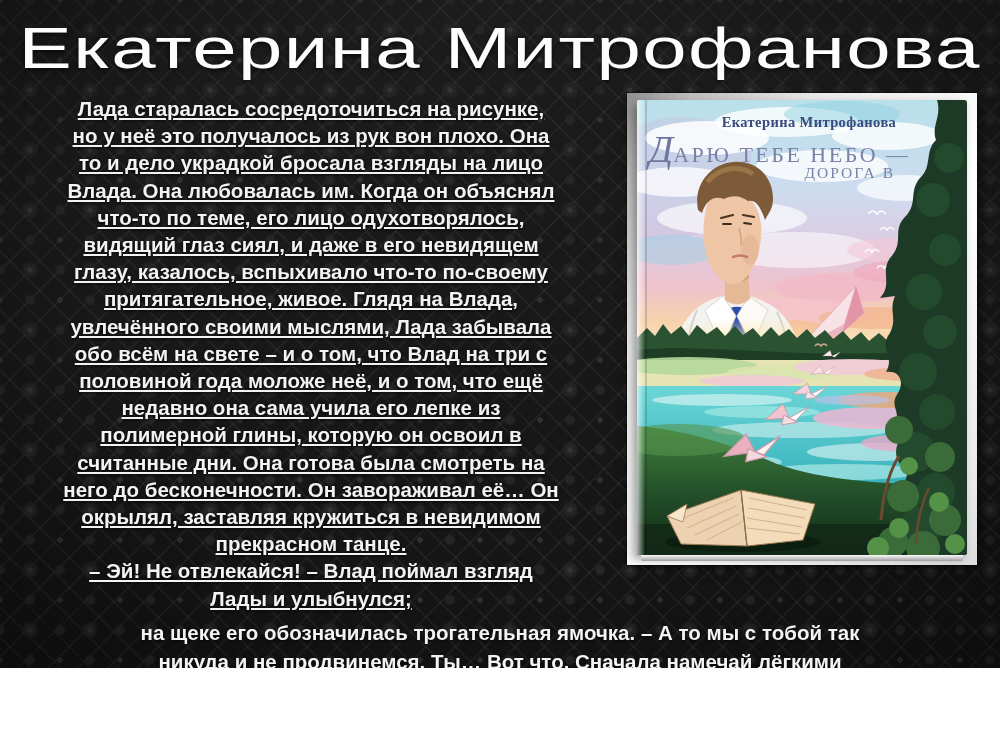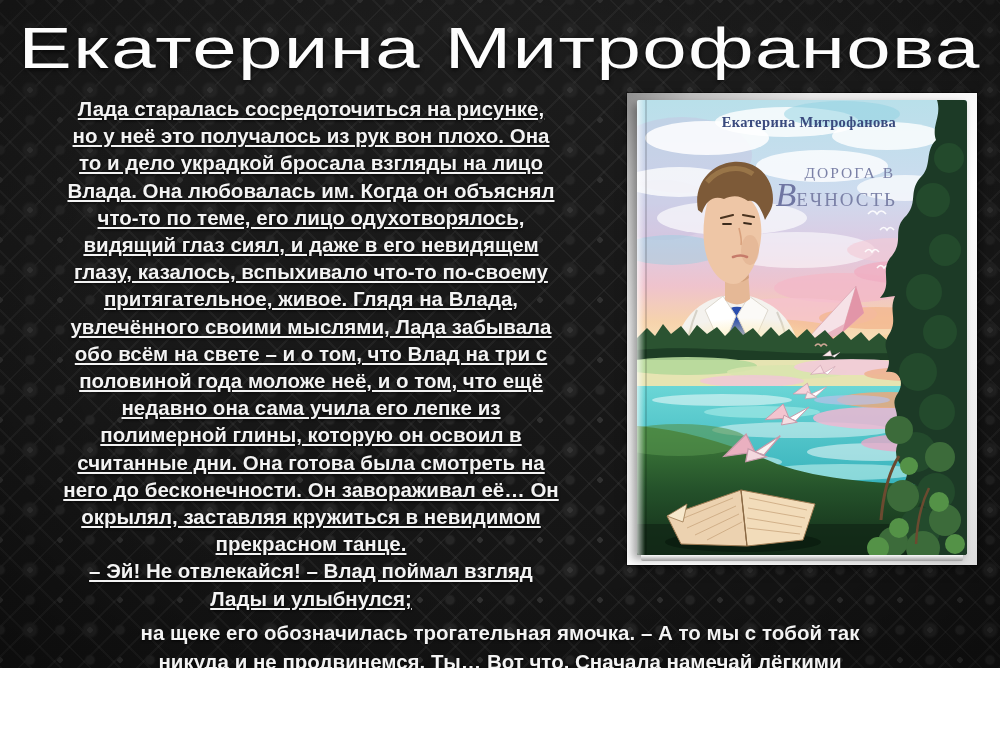--- a/index.html
+++ b/index.html
@@ -325,19 +325,19 @@
               <circle cx="241" cy="448" r="11"></circle>
             <circle cx="318" cy="444" r="10"></circle>
           </g>
         </g>
 
         <rect x="0" y="0" width="8" height="455" fill="url(#spine)"></rect>
         <line x1="9" y1="0" x2="9" y2="455" stroke="rgba(0,0,0,0.20)" stroke-width="1.5"></line>
       </svg>
 
       <div class="cover-text cover-author">Екатерина Митрофанова</div>
+      <div class="cover-text cover-t1"><span class="ini">Д</span><span>АРЮ ТЕБЕ НЕБО —</span></div>
       <div class="cover-text cover-t2">ДОРОГА В</div>
-      <div class="cover-text cover-t3"><span class="ini ini3">В</span><span>ЕЧНОСТЬ</span></div>
     </div>
     <div class="book-pages"></div>
   </div>
 
 </div>
 
 </body></html>

